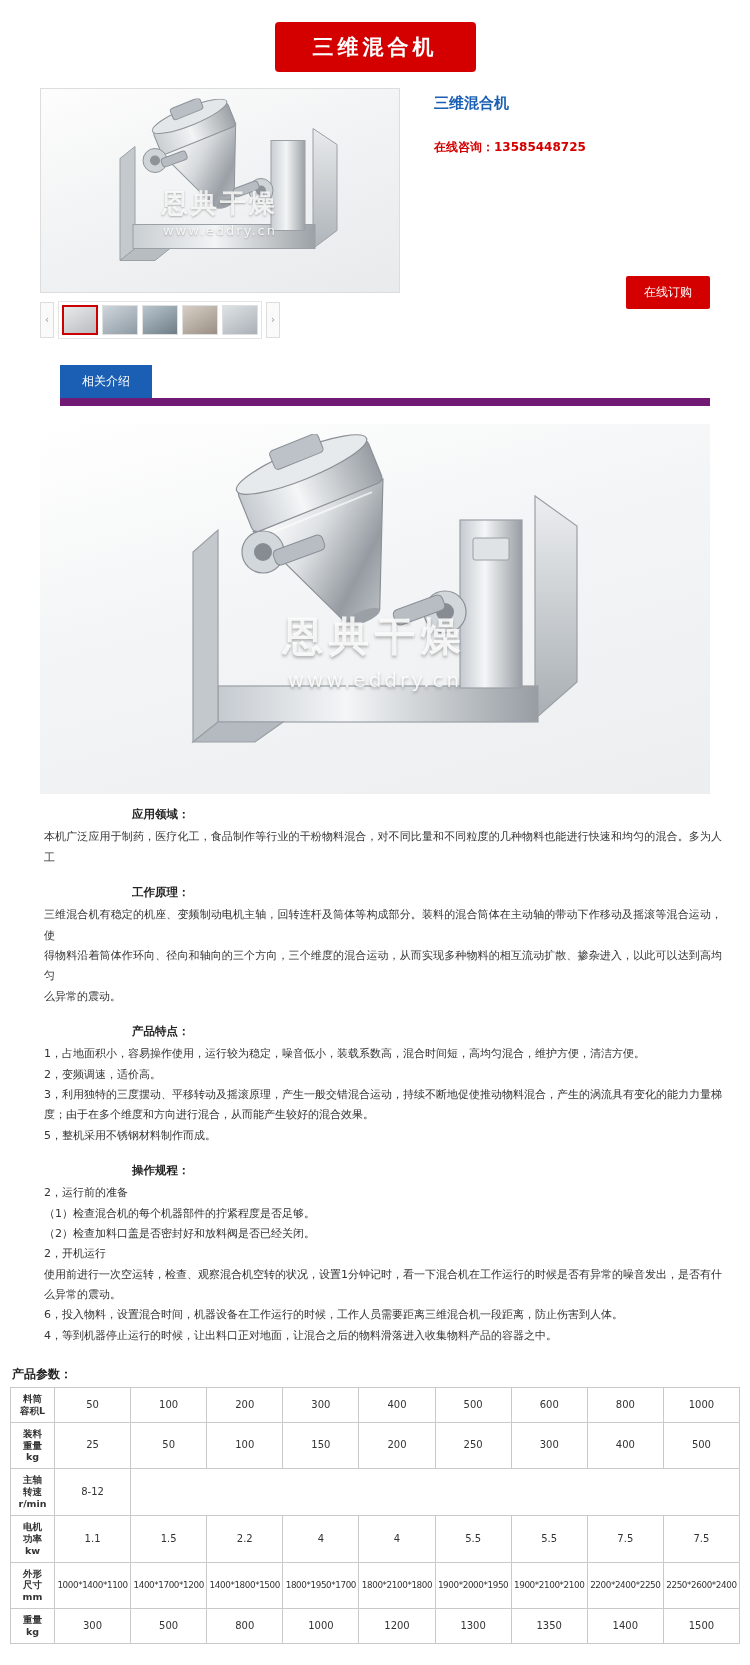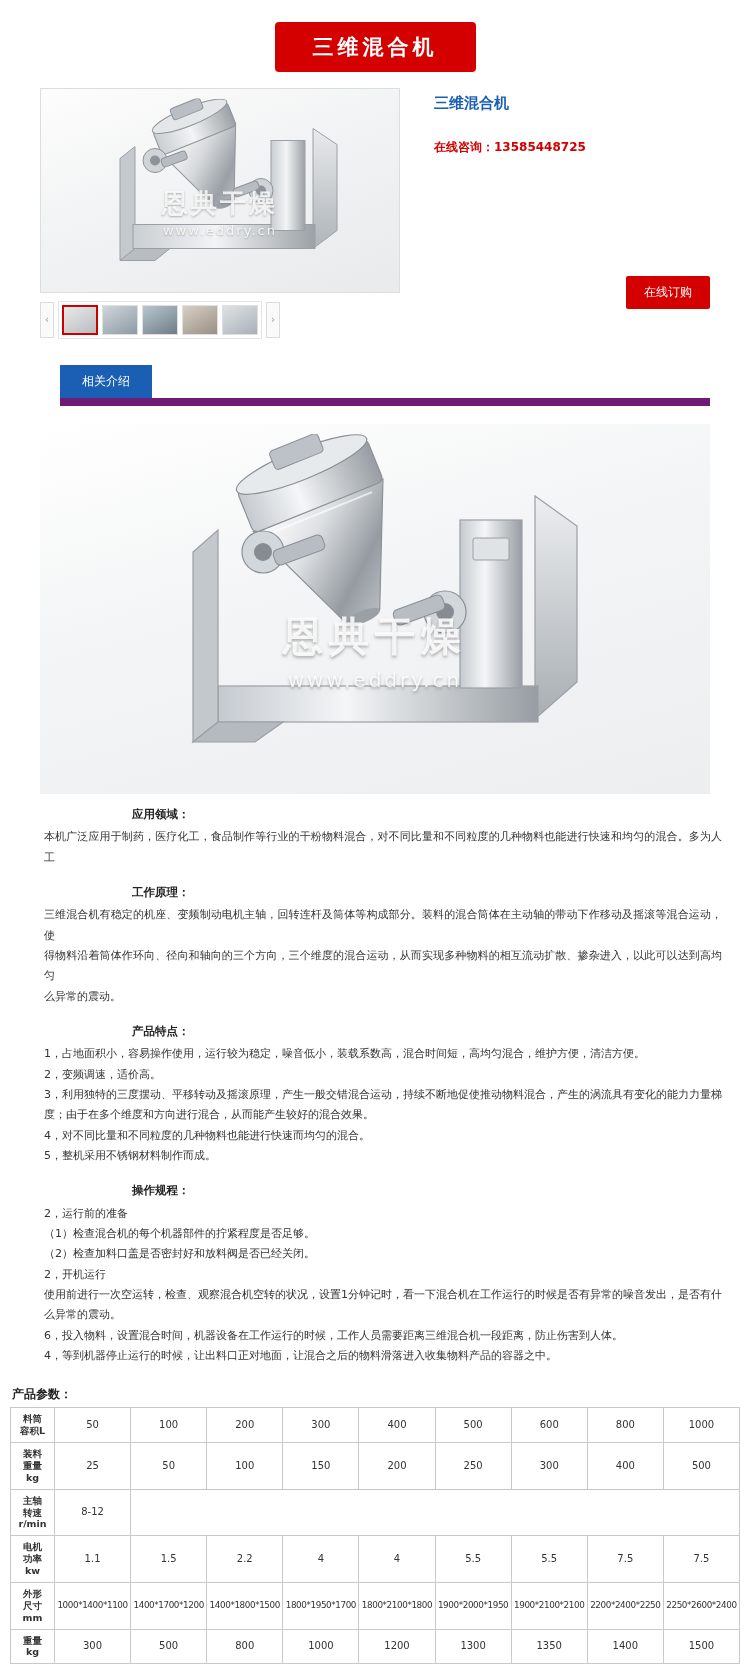--- a/index.html
+++ b/index.html
@@ -392,21 +392,20 @@
     <p class="sec-para">得物料沿着筒体作环向、径向和轴向的三个方向，三个维度的混合运动，从而实现多种物料的相互流动扩散、掺杂进入，以此可以达到高均匀</p>
     <p class="sec-para">么异常的震动。</p>
   </div>
 
   <div class="sec-title">产品特点：</div>
   <div class="sec-list">
     <p class="sec-para">1，占地面积小，容易操作使用，运行较为稳定，噪音低小，装载系数高，混合时间短，高均匀混合，维护方便，清洁方便。</p>
     <p class="sec-para">2，变频调速，适价高。</p>
     <p class="sec-para">3，利用独特的三度摆动、平移转动及摇滚原理，产生一般交错混合运动，持续不断地促使推动物料混合，产生的涡流具有变化的能力力量梯</p>
     <p class="sec-para">度；由于在多个维度和方向进行混合，从而能产生较好的混合效果。</p>
-    <p class="sec-para">4，对不同比量和不同粒度的几种物料也能进行快速而均匀的混合。</p>
     <p class="sec-para">5，整机采用不锈钢材料制作而成。</p>
   </div>
 
   <div class="sec-title">操作规程：</div>
   <div class="sec-list">
     <p class="sec-para">2，运行前的准备</p>
     <p class="sec-para indent1">（1）检查混合机的每个机器部件的拧紧程度是否足够。</p>
     <p class="sec-para indent1">（2）检查加料口盖是否密封好和放料阀是否已经关闭。</p>
     <p class="sec-para">2，开机运行</p>
     <p class="sec-para">使用前进行一次空运转，检查、观察混合机空转的状况，设置1分钟记时，看一下混合机在工作运行的时候是否有异常的噪音发出，是否有什</p>

